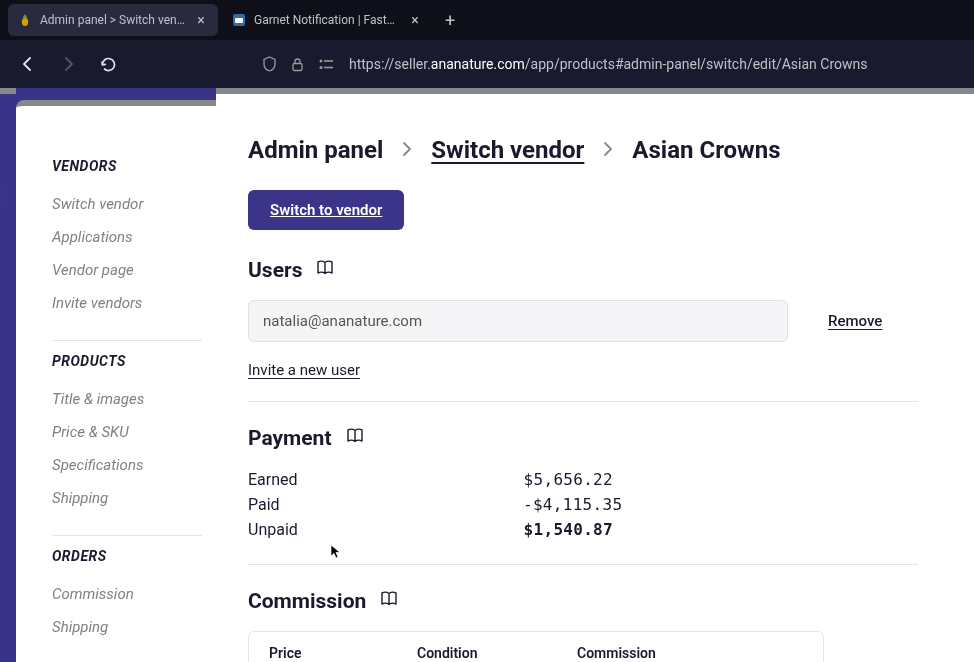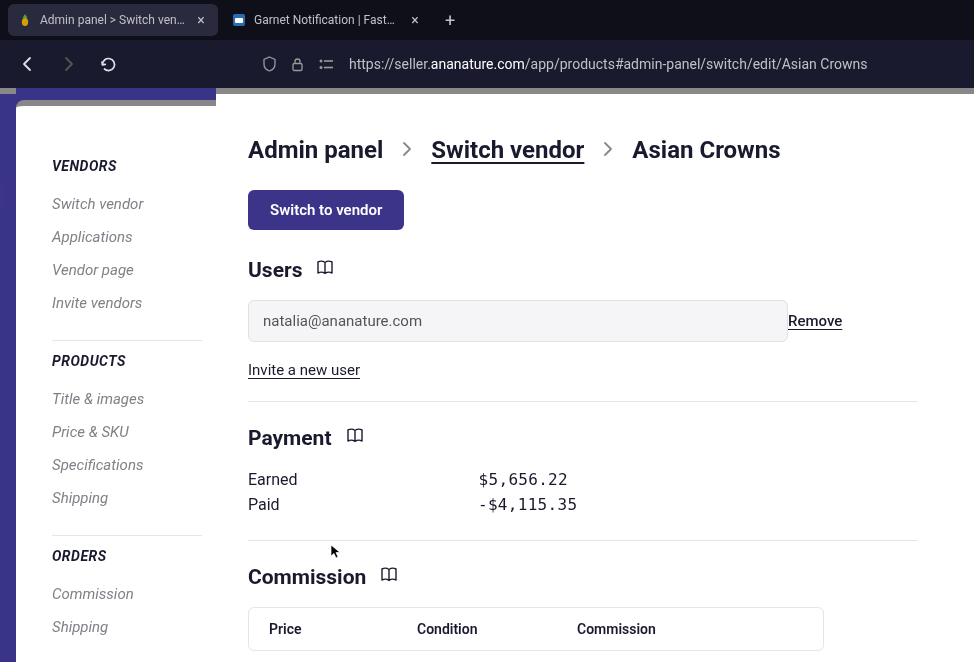--- a/index.html
+++ b/index.html
@@ -199,39 +199,41 @@
     .switch-button {
       background: #3b3488;
       color: #fff;
       border: none;
       padding: 11px 22px;
       font-size: 15px;
       font-weight: 600;
       border-radius: 6px;
       cursor: pointer;
       margin-bottom: 28px;
+      text-decoration: underline;
     }
     .section-header {
       display: flex;
       align-items: center;
       gap: 14px;
       margin-bottom: 18px;
     }
     .section-title {
       font-size: 21px;
       font-weight: 700;
       color: #1a1a2e;
     }
     .doc-icon-svg {
       width: 18px;
       height: 18px;
     }
     .user-row {
       display: flex;
       align-items: center;
+      gap: 40px;
       margin-bottom: 18px;
     }
     .user-input {
       flex: 0 0 540px;
       height: 42px;
       padding: 0 14px;
       font-size: 15px;
       color: #555;
       background: #f5f5f7;
       border: 1px solid #e0e0e5;
@@ -270,20 +272,21 @@
       line-height: 1.55;
     }
     .payment-label {
       width: 230px;
     }
     .payment-value {
       font-family: "SF Mono", Menlo, Consolas, monospace;
       text-align: right;
       width: 90px;
       letter-spacing: 0.3px;
+      margin-left: 45px;
     }
     .payment-value.bold {
       font-weight: 700;
     }
     .commission-table {
       border: 1px solid #e5e5ea;
       border-radius: 6px;
       width: 576px;
     }
     .commission-header {
@@ -462,20 +465,24 @@
 
     <div class="payment-rows">
       <div class="payment-row">
         <span class="payment-label">Earned</span>
         <span class="payment-value">$5,656.22</span>
       </div>
       <div class="payment-row">
         <span class="payment-label">Paid</span>
         <span class="payment-value">-$4,115.35</span>
       </div>
+      <div class="payment-row">
+        <span class="payment-label">Unpaid</span>
+        <span class="payment-value bold">$1,540.87</span>
+      </div>
     </div>
 
     <div class="hr"></div>
 
     <div class="section-header">
       <div class="section-title">Commission</div>
       <span>
         <svg class="doc-icon-svg" viewBox="0 0 18 18">
             <path d="M2 3 C4 2 7 2 9 3.5 C11 2 14 2 16 3 V14 C14 13 11 13 9 14.5 C7 13 4 13 2 14 Z M9 3.5 V14.5" stroke="#1a1a2e" stroke-width="1.4" fill="none" stroke-linejoin="round"></path>
           </svg>

